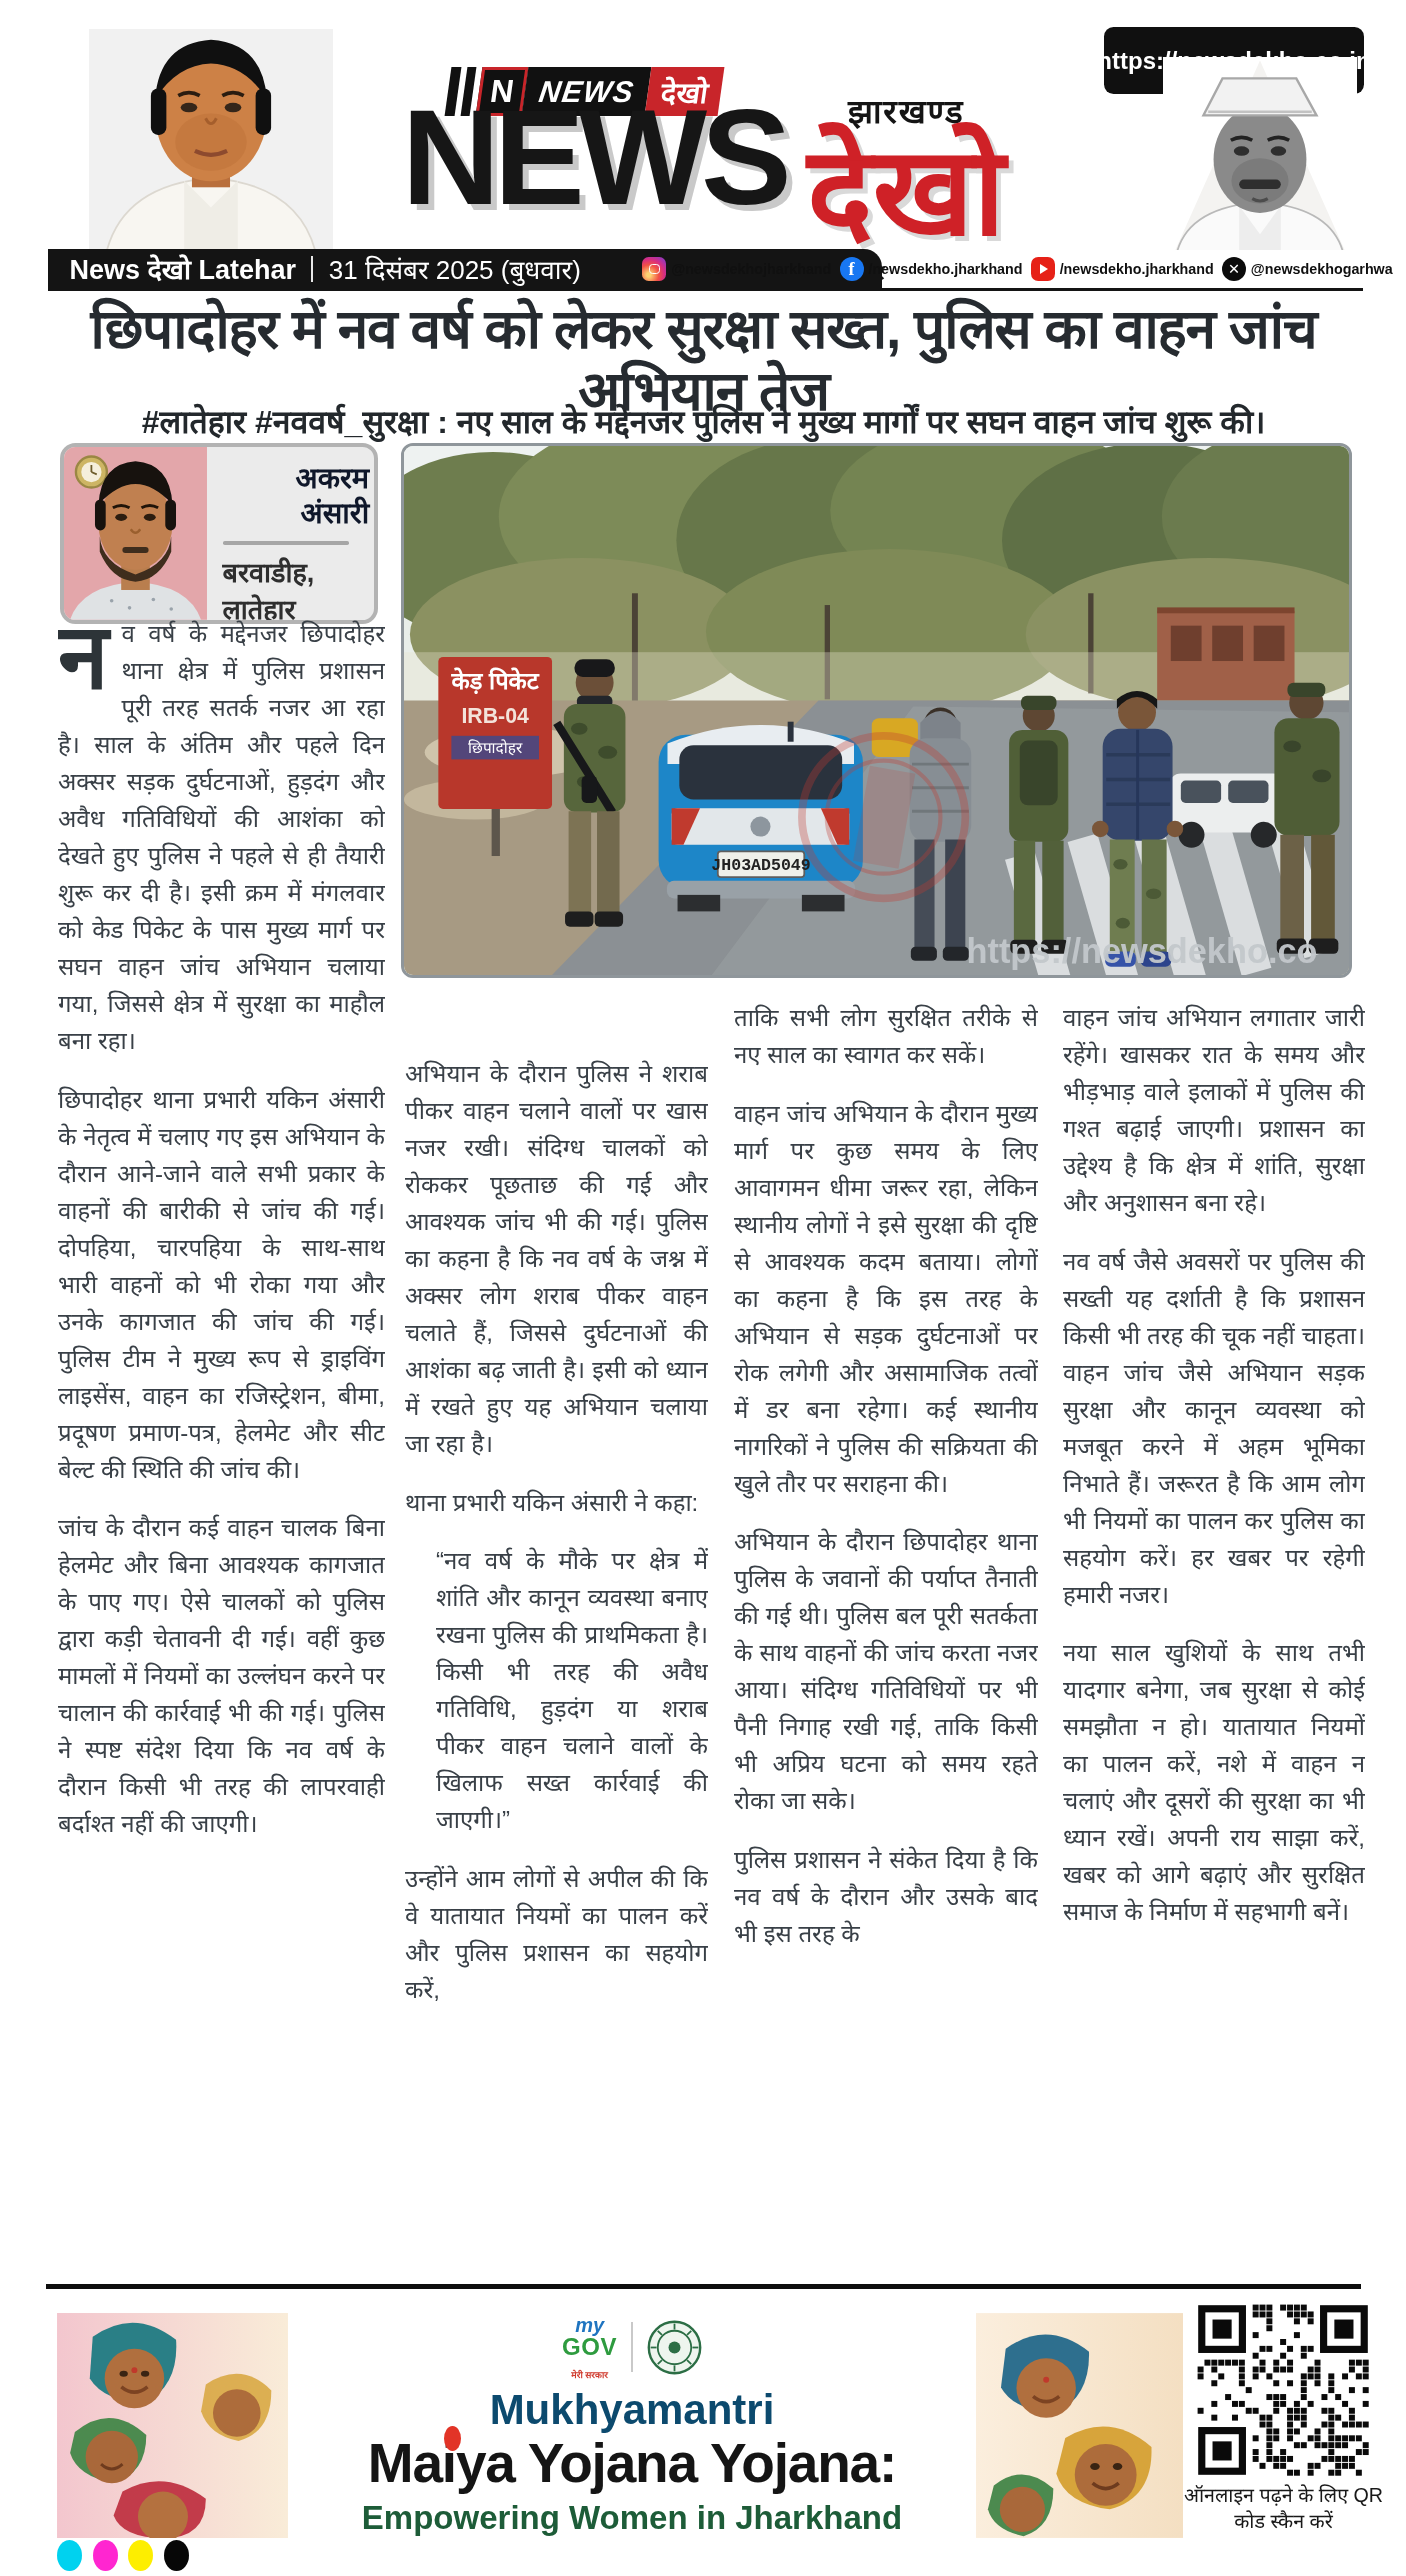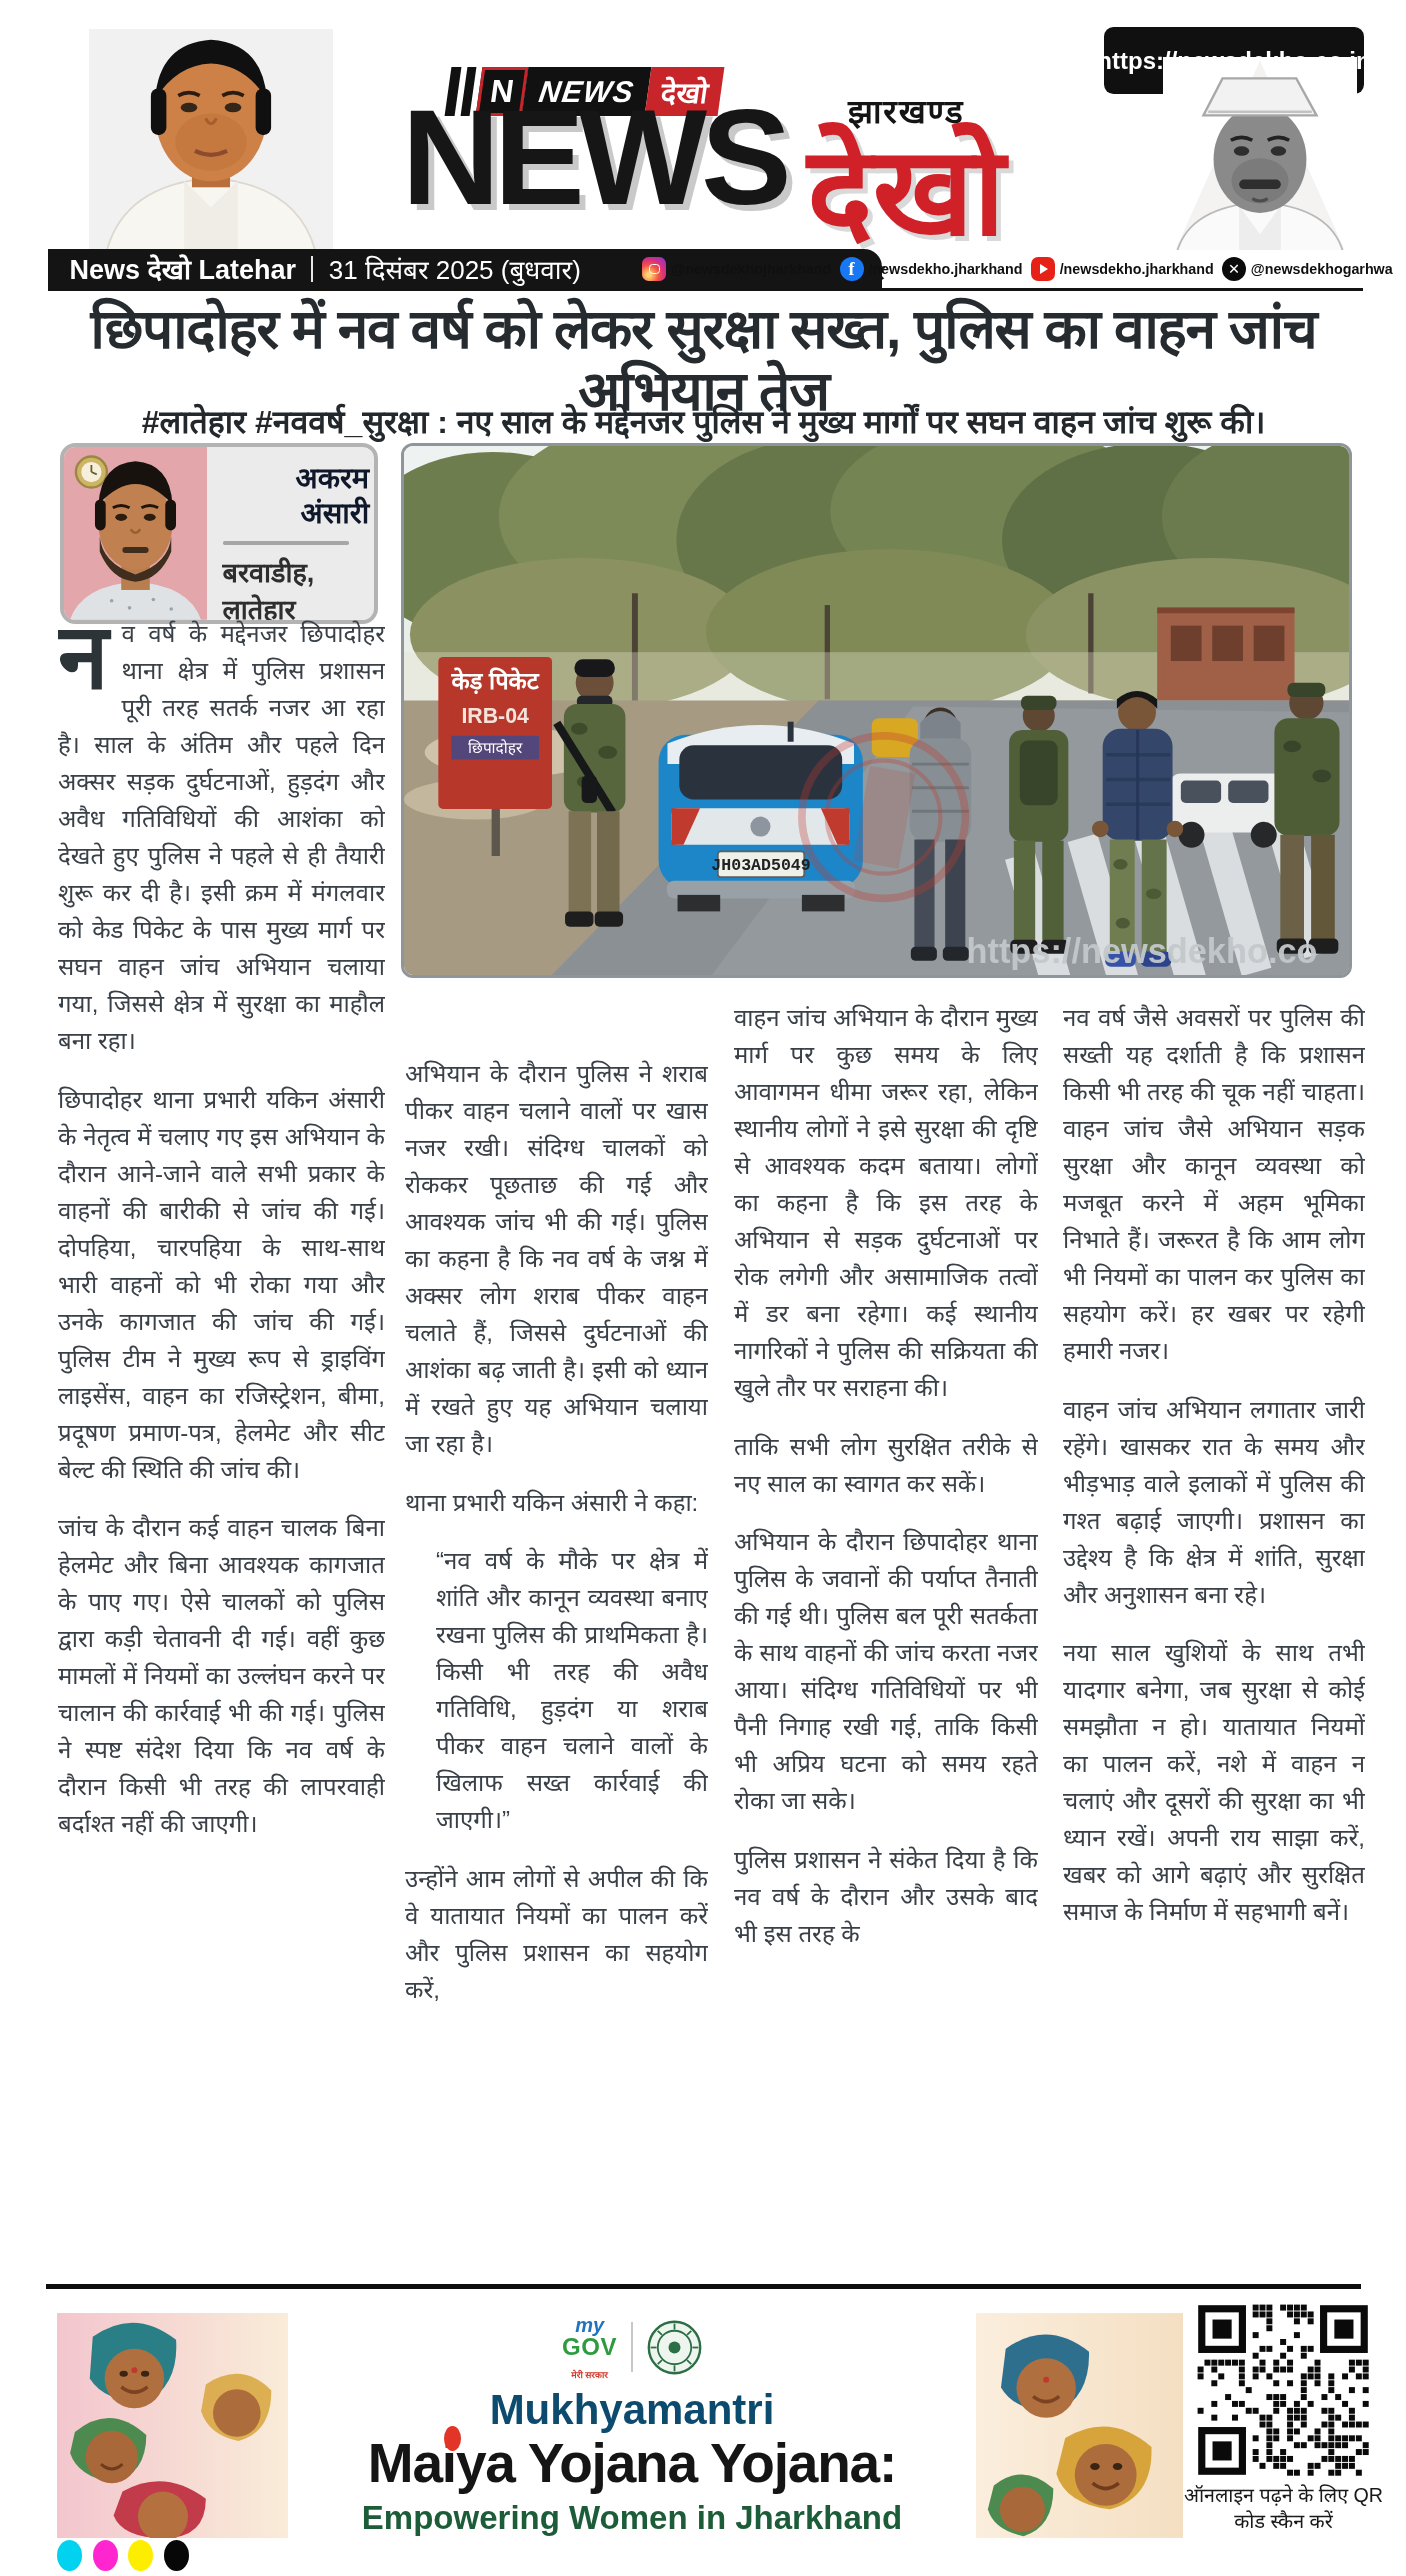--- a/index.html
+++ b/index.html
@@ -376,28 +376,28 @@
     <p>छिपादोहर थाना प्रभारी यकिन अंसारी के नेतृत्व में चलाए गए इस अभियान के दौरान आने-जाने वाले सभी प्रकार के वाहनों की बारीकी से जांच की गई। दोपहिया, चारपहिया के साथ-साथ भारी वाहनों को भी रोका गया और उनके कागजात की जांच की गई। पुलिस टीम ने मुख्य रूप से ड्राइविंग लाइसेंस, वाहन का रजिस्ट्रेशन, बीमा, प्रदूषण प्रमाण-पत्र, हेलमेट और सीट बेल्ट की स्थिति की जांच की।</p>
     <p>जांच के दौरान कई वाहन चालक बिना हेलमेट और बिना आवश्यक कागजात के पाए गए। ऐसे चालकों को पुलिस द्वारा कड़ी चेतावनी दी गई। वहीं कुछ मामलों में नियमों का उल्लंघन करने पर चालान की कार्रवाई भी की गई। पुलिस ने स्पष्ट संदेश दिया कि नव वर्ष के दौरान किसी भी तरह की लापरवाही बर्दाश्त नहीं की जाएगी।</p>
   </div>
   <div class="col col2">
     <p>अभियान के दौरान पुलिस ने शराब पीकर वाहन चलाने वालों पर खास नजर रखी। संदिग्ध चालकों को रोककर पूछताछ की गई और आवश्यक जांच भी की गई। पुलिस का कहना है कि नव वर्ष के जश्न में अक्सर लोग शराब पीकर वाहन चलाते हैं, जिससे दुर्घटनाओं की आशंका बढ़ जाती है। इसी को ध्यान में रखते हुए यह अभियान चलाया जा रहा है।</p>
     <p>थाना प्रभारी यकिन अंसारी ने कहा:</p>
     <p class="quote">“नव वर्ष के मौके पर क्षेत्र में शांति और कानून व्यवस्था बनाए रखना पुलिस की प्राथमिकता है। किसी भी तरह की अवैध गतिविधि, हुड़दंग या शराब पीकर वाहन चलाने वालों के खिलाफ सख्त कार्रवाई की जाएगी।”</p>
     <p>उन्होंने आम लोगों से अपील की कि वे यातायात नियमों का पालन करें और पुलिस प्रशासन का सहयोग करें,</p>
   </div>
   <div class="col col3">
+    <p>ताकि सभी लोग सुरक्षित तरीके से नए साल का स्वागत कर सकें।</p>
     <p>वाहन जांच अभियान के दौरान मुख्य मार्ग पर कुछ समय के लिए आवागमन धीमा जरूर रहा, लेकिन स्थानीय लोगों ने इसे सुरक्षा की दृष्टि से आवश्यक कदम बताया। लोगों का कहना है कि इस तरह के अभियान से सड़क दुर्घटनाओं पर रोक लगेगी और असामाजिक तत्वों में डर बना रहेगा। कई स्थानीय नागरिकों ने पुलिस की सक्रियता की खुले तौर पर सराहना की।</p>
-    <p>ताकि सभी लोग सुरक्षित तरीके से नए साल का स्वागत कर सकें।</p>
     <p>अभियान के दौरान छिपादोहर थाना पुलिस के जवानों की पर्याप्त तैनाती की गई थी। पुलिस बल पूरी सतर्कता के साथ वाहनों की जांच करता नजर आया। संदिग्ध गतिविधियों पर भी पैनी निगाह रखी गई, ताकि किसी भी अप्रिय घटना को समय रहते रोका जा सके।</p>
     <p>पुलिस प्रशासन ने संकेत दिया है कि नव वर्ष के दौरान और उसके बाद भी इस तरह के</p>
   </div>
   <div class="col col4">
+    <p>वाहन जांच अभियान लगातार जारी रहेंगे। खासकर रात के समय और भीड़भाड़ वाले इलाकों में पुलिस की गश्त बढ़ाई जाएगी। प्रशासन का उद्देश्य है कि क्षेत्र में शांति, सुरक्षा और अनुशासन बना रहे।</p>
     <p>नव वर्ष जैसे अवसरों पर पुलिस की सख्ती यह दर्शाती है कि प्रशासन किसी भी तरह की चूक नहीं चाहता। वाहन जांच जैसे अभियान सड़क सुरक्षा और कानून व्यवस्था को मजबूत करने में अहम भूमिका निभाते हैं। जरूरत है कि आम लोग भी नियमों का पालन कर पुलिस का सहयोग करें। हर खबर पर रहेगी हमारी नजर।</p>
-    <p>वाहन जांच अभियान लगातार जारी रहेंगे। खासकर रात के समय और भीड़भाड़ वाले इलाकों में पुलिस की गश्त बढ़ाई जाएगी। प्रशासन का उद्देश्य है कि क्षेत्र में शांति, सुरक्षा और अनुशासन बना रहे।</p>
     <p>नया साल खुशियों के साथ तभी यादगार बनेगा, जब सुरक्षा से कोई समझौता न हो। यातायात नियमों का पालन करें, नशे में वाहन न चलाएं और दूसरों की सुरक्षा का भी ध्यान रखें। अपनी राय साझा करें, खबर को आगे बढ़ाएं और सुरक्षित समाज के निर्माण में सहभागी बनें।</p>
   </div>
 
   <div class="abs footer-rule"></div>
 
   <div class="abs banner">
     <div class="banner-side banner-left">
       <svg viewBox="0 0 388 378">
         <defs>
             <linearGradient id="bl" x1="0" y1="0" x2="1" y2="0">

